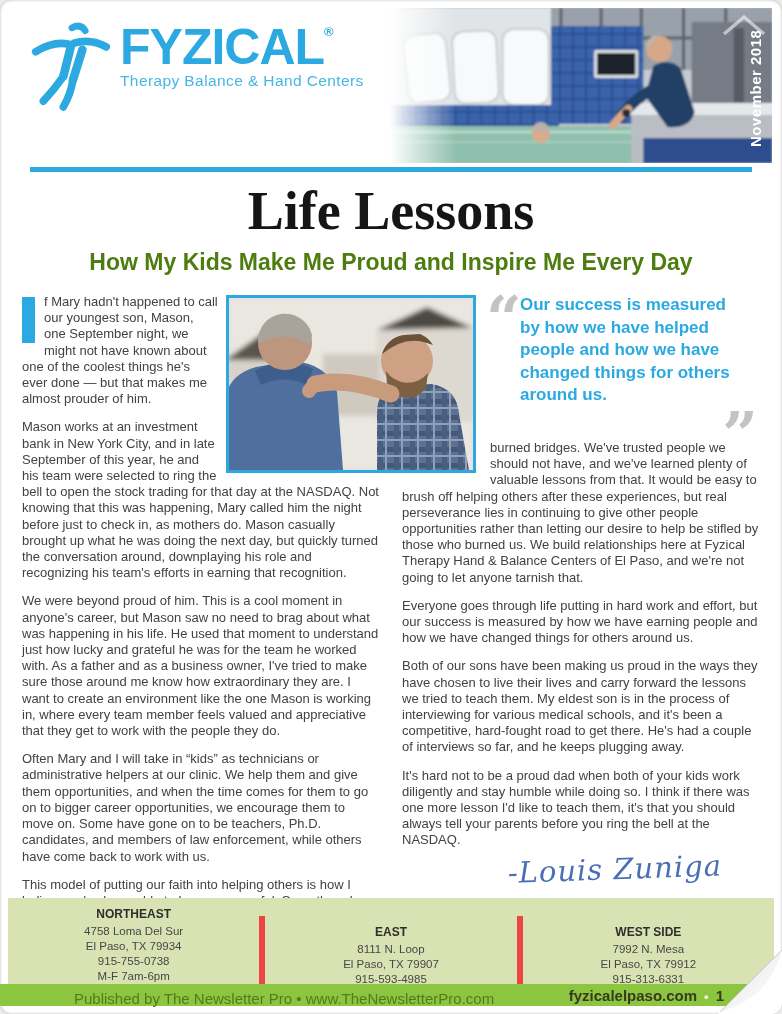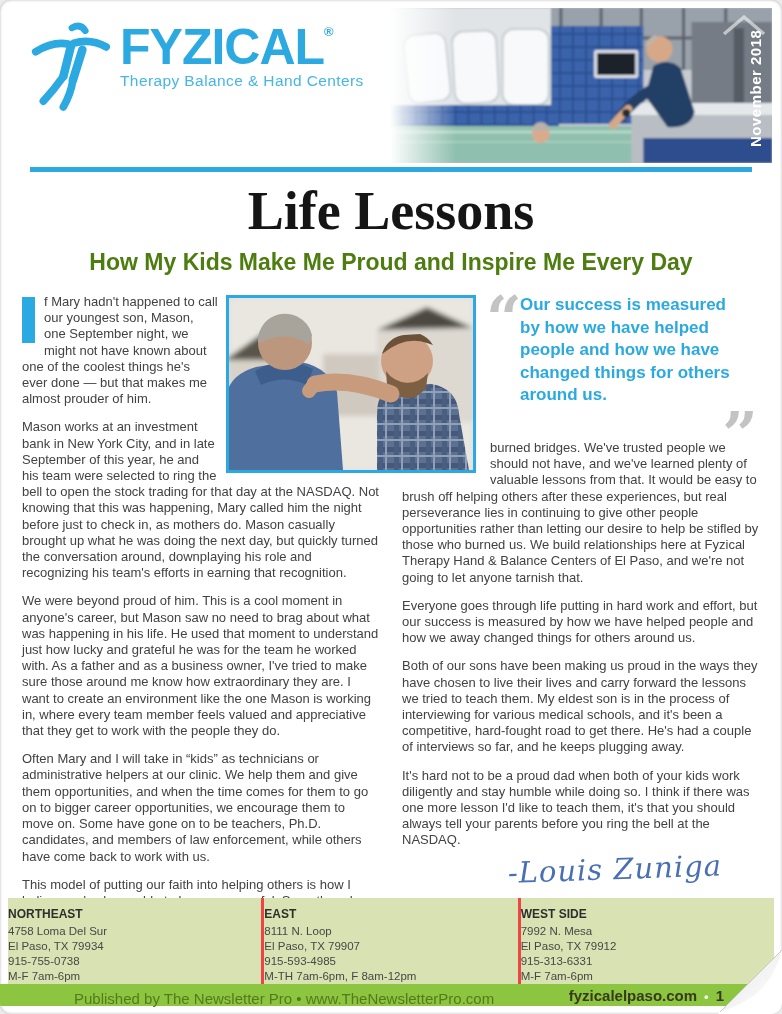--- a/index.html
+++ b/index.html
@@ -54,22 +54,22 @@
   .pq-close { position:absolute; right:2px; bottom:-16px; font-size:62px; line-height:.4; }
   .pq-text { margin-left:30px; width:218px; color:#2BA9E1; font-weight:bold; font-size:17px; line-height:1.33; }
 
   .signature { text-align:right; margin:14px 38px 0 0;
     font-family:"DejaVu Serif", serif; font-style:italic; font-size:29px;
     color:#4A6FB5; transform:rotate(-2deg); letter-spacing:1px; }
 
   
   .locations { position:absolute; left:8px; top:898px; width:766px; height:86px;
     background:#D9E2B2; display:flex; }
-  .loc { flex:1; padding-top:9px; }
-  .loc + .loc { border-left:3px solid #ef4444; }
+  .loc { flex:1; text-align:center; padding-top:9px; }
+  .loc + .loc { border-left:6px solid #ef4444;margin-top:18px; }
   .loc-name { font-weight:bold; font-size:12px; color:#2e2e2e; margin-bottom:3px; }
   .loc-line { font-size:11.5px; color:#474747; line-height:15px; }
 
   .green-bar { position:absolute; left:0; top:984px; width:782px; height:22px; background:#8CC53F; }
   .published { position:absolute; left:42px; top:990px; font-size:15px; color:#55791d;margin-left:32px; }
   .site-line { position:absolute; right:58px; top:987px; font-size:15px; font-weight:bold; color:#39391f; }
   .site-dot { color:#edf4d8; margin:0 7px; font-size:13px; }
   .page-curl { position:absolute; right:0; bottom:0; width:66px; height:70px; z-index:9; }
 </style>
 </head>
@@ -212,21 +212,21 @@
     <p class="p">This model of putting our faith into helping others is how I believe we've been able to be so successful. Sure, there have been some</p>
   </div>
 
   <div class="col col-right">
     <div class="pull-quote">
       <span class="pq-open">“</span>
       <div class="pq-text">Our success is measured by how we have helped people and how we have changed things for others around us.</div>
       <span class="pq-close">”</span>
     </div>
     <p class="p"><span class="spacer-r"></span><span>burned bridges. We've trusted people we should not have, and we've learned plenty of valuable lessons from that. It would be easy to brush off helping others after these experiences, but real perseverance lies in continuing to give other people opportunities rather than letting our desire to help be stifled by those who burned us. We build relationships here at Fyzical Therapy Hand &amp; Balance Centers of El Paso, and we're not going to let anyone tarnish that.</span></p>
-    <p class="p">Everyone goes through life putting in hard work and effort, but our success is measured by how we have helped people and how we away changed things for others around us.</p>
+    <p class="p">Everyone goes through life putting in hard work and effort, but our success is measured by how we have earning people and how we have changed things for others around us.</p>
     <p class="p">Both of our sons have been making us proud in the ways they have chosen to live their lives and carry forward the lessons we tried to teach them. My eldest son is in the process of interviewing for various medical schools, and it's been a competitive, hard-fought road to get there. He's had a couple of interviews so far, and he keeps plugging away.</p>
     <p class="p">It's hard not to be a proud dad when both of your kids work diligently and stay humble while doing so. I think if there was one more lesson I'd like to teach them, it's that you should always tell your parents before you ring the bell at the NASDAQ.</p>
     <div class="signature">-Louis Zuniga</div>
   </div>
 
   <div class="locations">
     <div class="loc">
       <div class="loc-name">NORTHEAST</div>
       <div class="loc-line">4758 Loma Del Sur</div>
       <div class="loc-line">El Paso, TX 79934</div>

